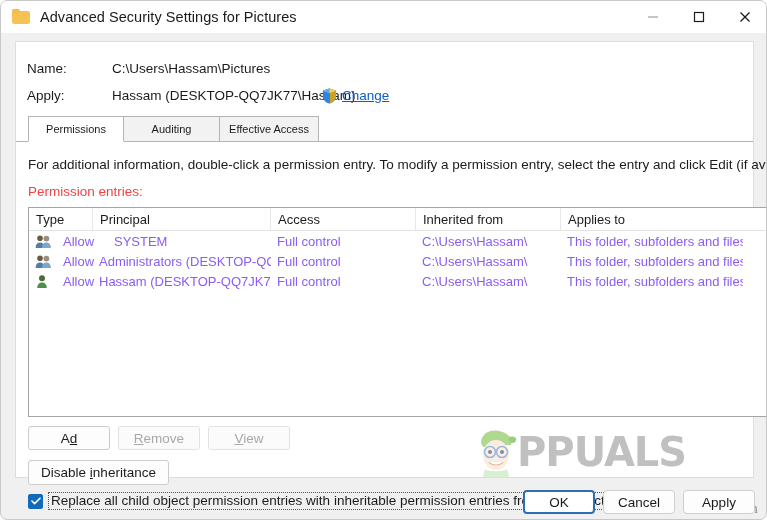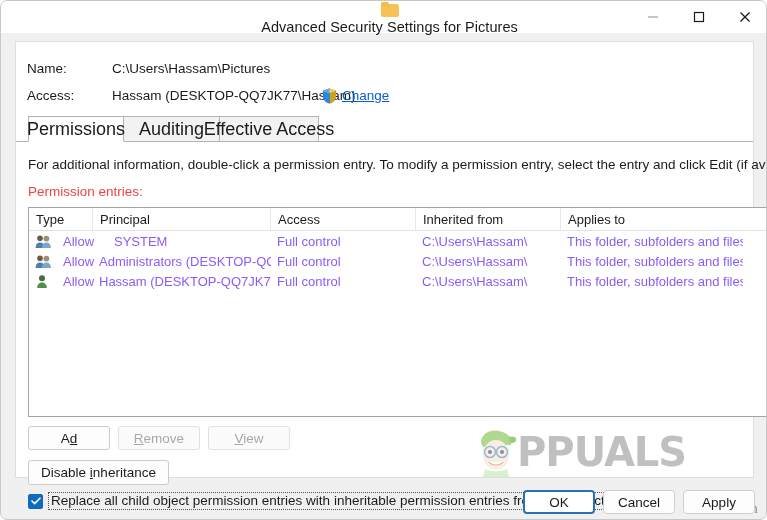--- a/index.html
+++ b/index.html
@@ -30,21 +30,20 @@
 
   
   .titlebar {
     position: absolute;
     left: 0; top: 0;
     width: 767px;
     height: 32px;
     background: #ffffff;
     display: flex;
     align-items: center;
-    flex-direction: column;
   }
   .title-icon {
     margin-left: 11px;
     width: 18px;
     height: 18px;
     position: relative;
     flex: none;
   }
   .folder {
     position: absolute;
@@ -138,21 +137,21 @@
     box-sizing: border-box;
   }
   .tab {
     position: absolute;
     top: 0;
     height: 26px;
     box-sizing: border-box;
     display: flex;
     align-items: center;
     justify-content: center;
-    font-size: 18px;
+    font-size: 11px;
     color: #1b1b1b;
     background: #f2f2f2;
     border: 1px solid #b4b4b4;
     white-space: nowrap;
     cursor: default;
   }
   .tab.selected {
     background: #ffffff;
     border-bottom: 1px solid #ffffff;
     z-index: 2;
@@ -368,21 +367,21 @@
   </div>
 
   <div class="content-panel">
 
     <div class="field-row" style="top:19px;">
       <span class="field-label">Name:</span>
       <span class="field-value">C:\Users\Hassam\Pictures</span>
     </div>
 
     <div class="field-row" style="top:46px;">
-      <span class="field-label">Access:</span>
+      <span class="field-label">Apply:</span>
       <span class="field-value">Hassam (DESKTOP-QQ7JK77\Hassam)</span>
       <span class="change-wrap">
         <svg class="shield" viewBox="0 0 16 17">
           <path d="M8 0.6 L15 3 V8.5 C15 12.6 11.9 15.4 8 16.5 C4.1 15.4 1 12.6 1 8.5 V3 Z" fill="#1b66c9"></path>
           <path d="M8 0.6 L15 3 V8.5 C15 12.6 11.9 15.4 8 16.5 Z" fill="#c9a227"></path>
           <path d="M8 0.6 L1 3 V8.5 C1 12.6 4.1 15.4 8 16.5 Z" fill="#2f86e0"></path>
           <path d="M1 3 L8 0.6 L15 3 L8 5.2 Z" fill="#f0d264"></path>
           <path d="M1 3 L8 0.6 L8 5.2 Z" fill="#5aa8ef"></path>
         </svg>
         <span class="change-link">Change</span>

